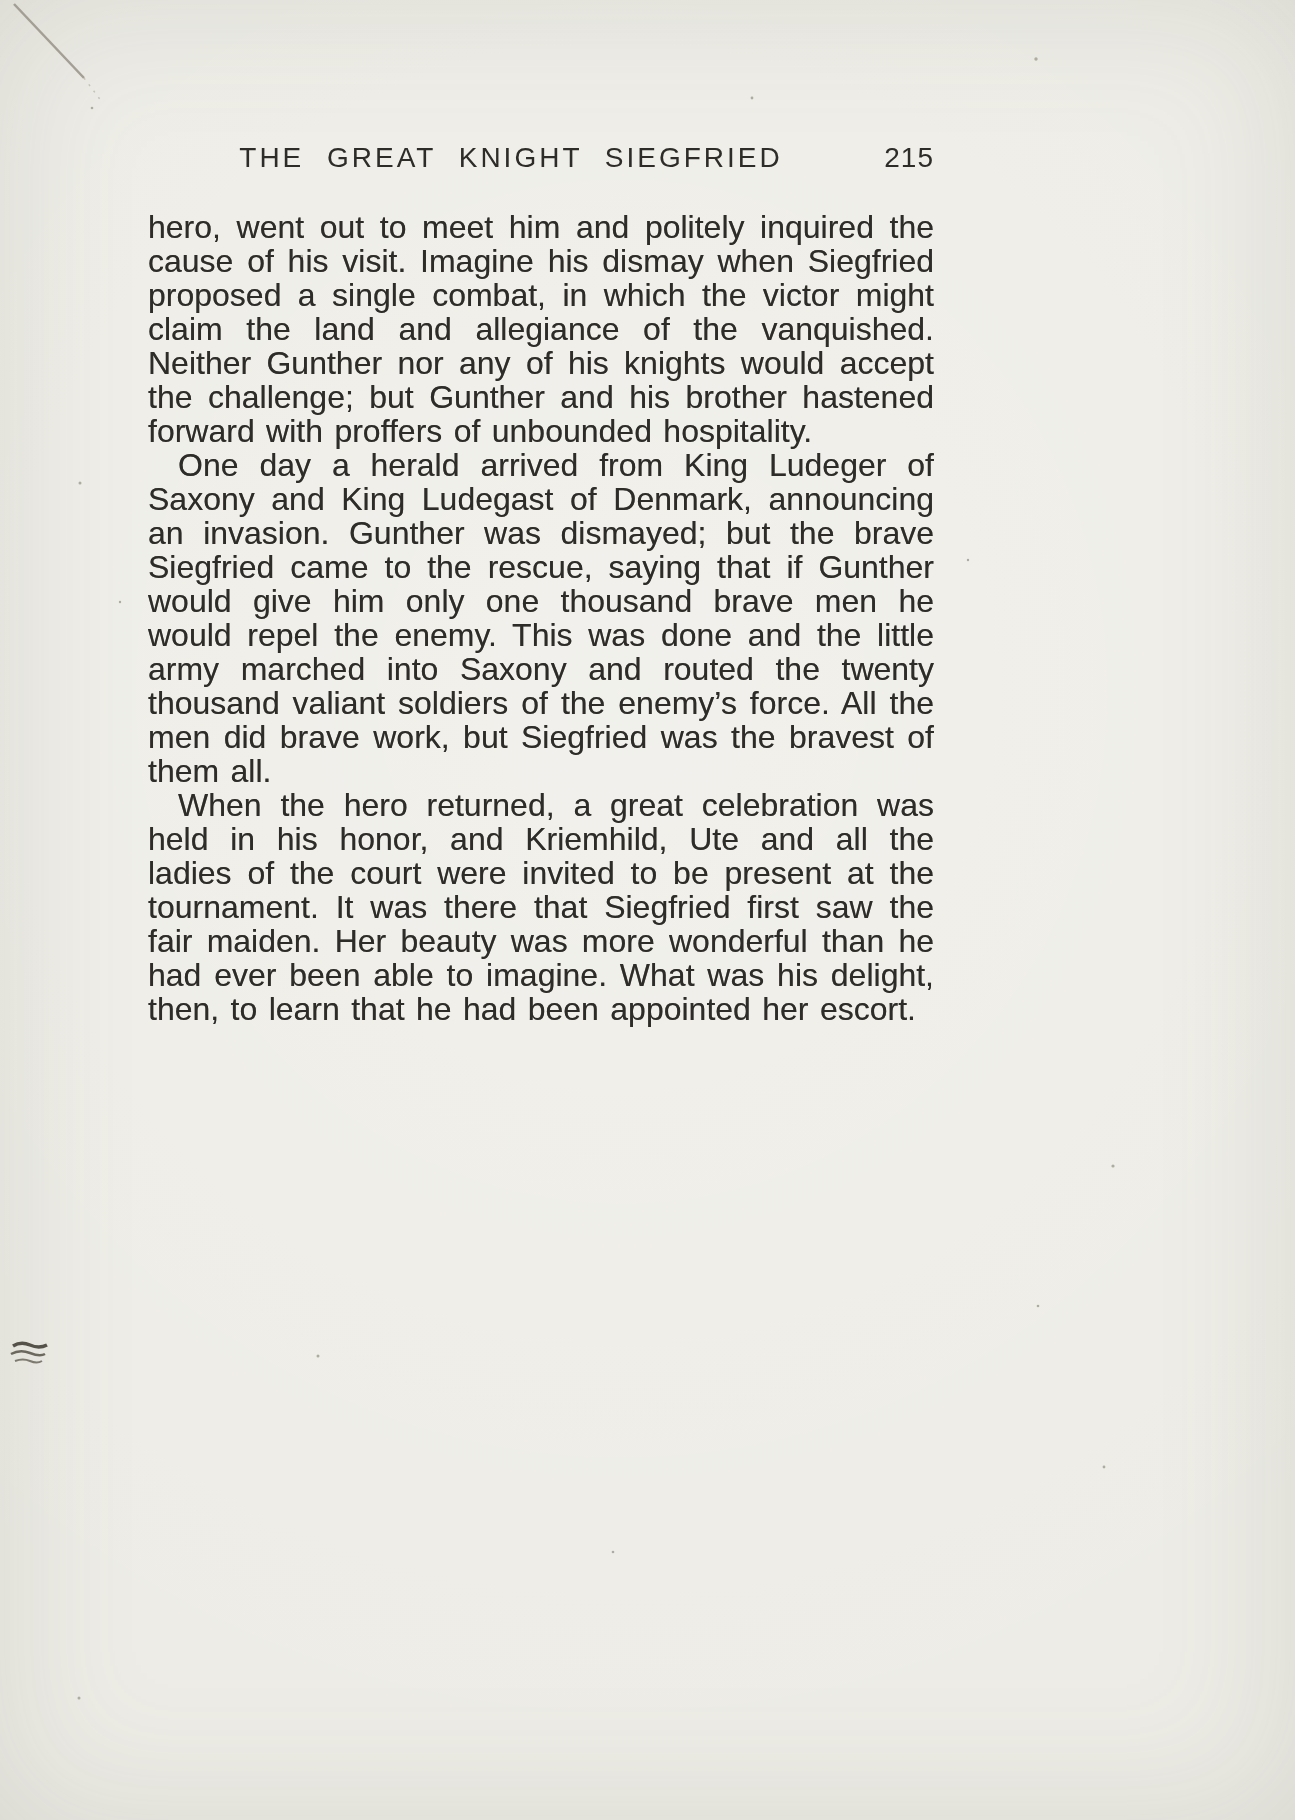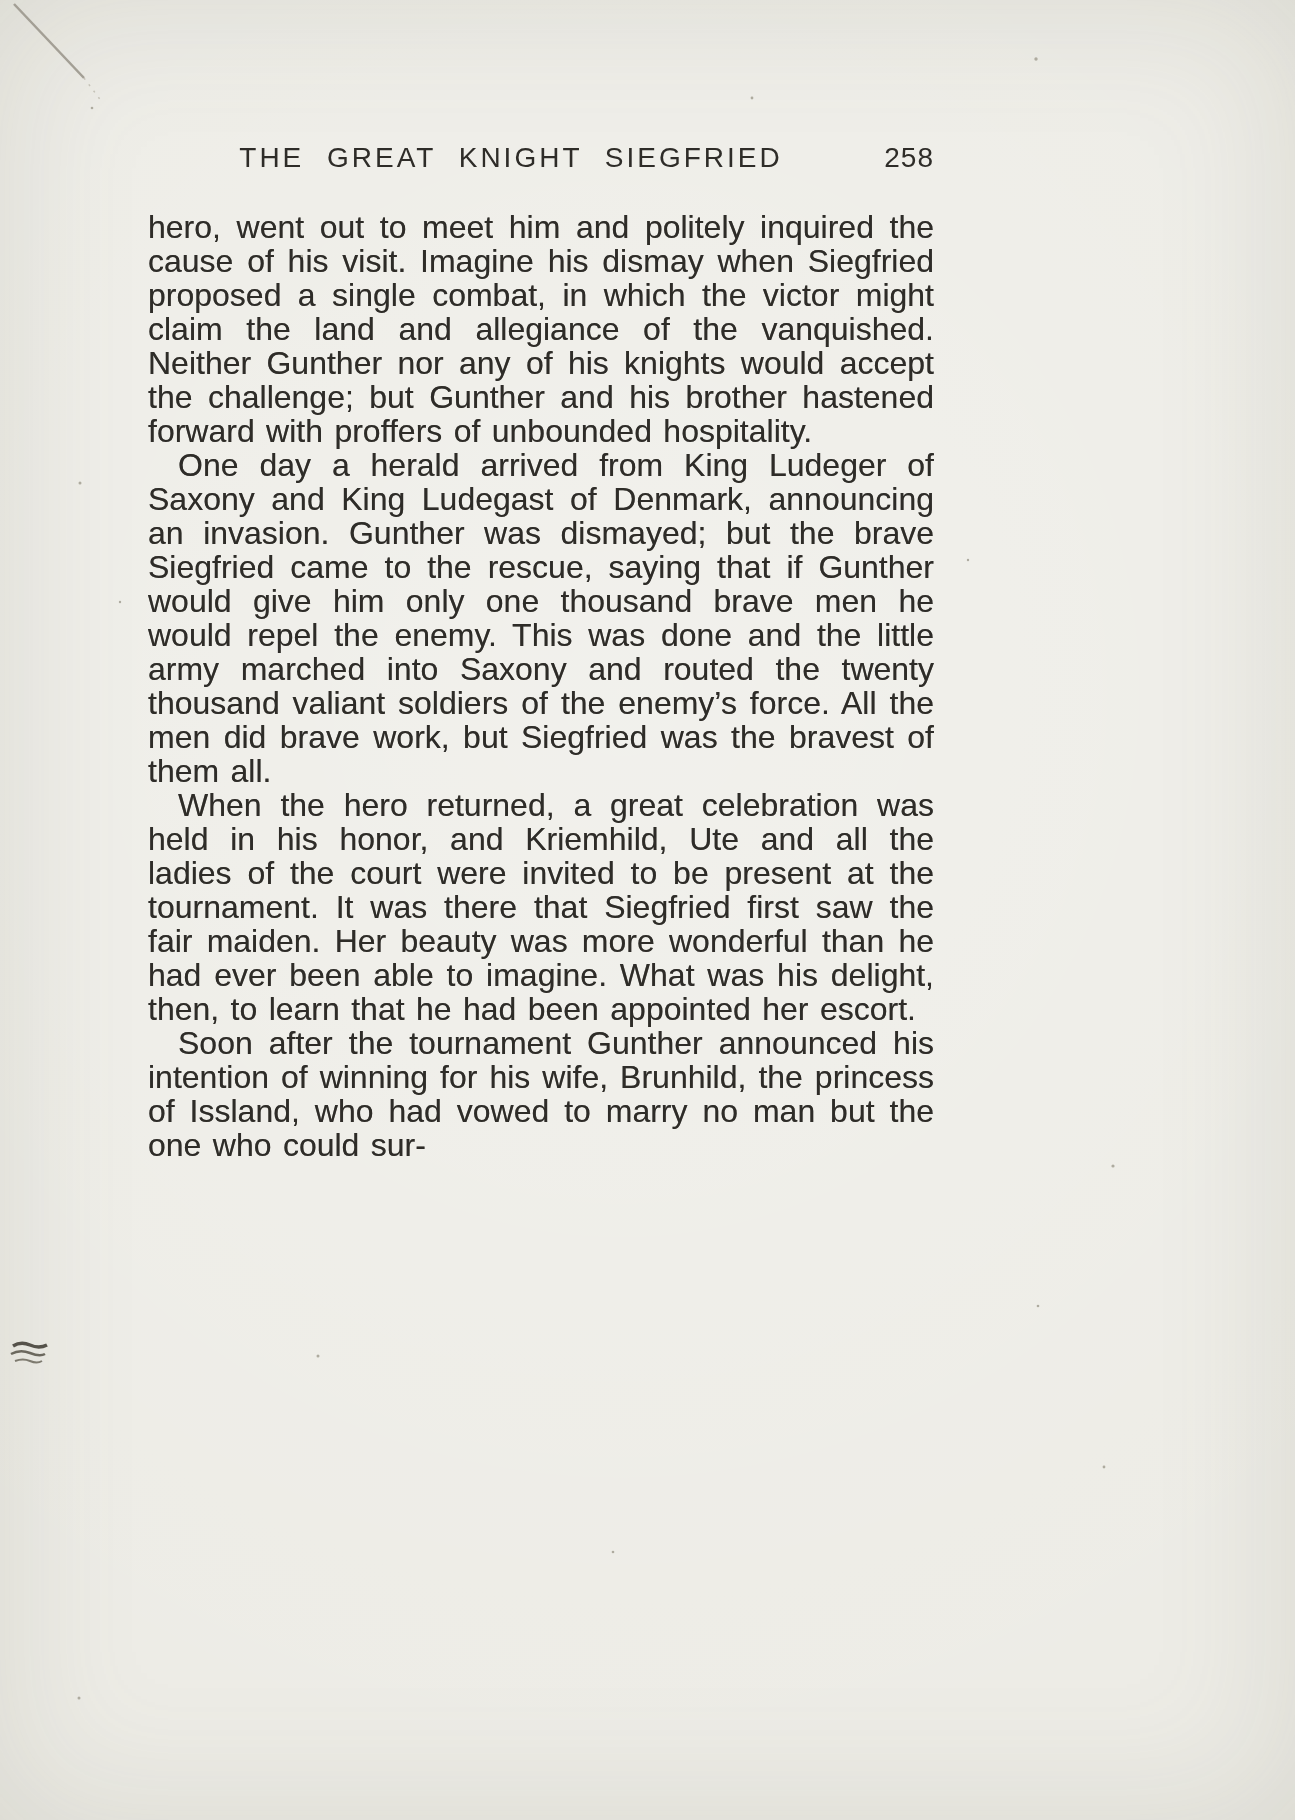--- a/index.html
+++ b/index.html
@@ -74,28 +74,27 @@
 </style>
 </head>
 <body>
 
 <div class="page">
 
   <div class="content">
 
     <header class="page-header">
       <span class="running-title">THE GREAT KNIGHT SIEGFRIED</span>
-      <span class="page-number">258</span>
+      <span class="page-number">215</span>
     </header>
 
     <main class="text-block">
       <p class="para continued">hero, went out to meet him and politely inquired the cause of his visit.  Imagine his dismay when Siegfried proposed a single combat, in which the victor might claim the land and allegiance of the vanquished.  Neither Gunther nor any of his knights would accept the challenge; but Gunther and his brother hastened forward with proffers of unbounded hospitality.</p>
       <p class="para">One day a herald arrived from King Ludeger of Saxony and King Ludegast of Denmark, announcing an invasion.  Gunther was dismayed; but the brave Siegfried came to the rescue, saying that if Gunther would give him only one thousand brave men he would repel the enemy.  This was done and the little army marched into Saxony and routed the twenty thousand valiant soldiers of the enemy’s force.  All the men did brave work, but Siegfried was the bravest of them all.</p>
       <p class="para">When the hero returned, a great celebration was held in his honor, and Kriemhild, Ute and all the ladies of the court were invited to be present at the tournament.  It was there that Siegfried first saw the fair maiden.  Her beauty was more wonderful than he had ever been able to imagine.  What was his delight, then, to learn that he had been appointed her escort.</p>
-      <p class="para">Soon after the tournament Gunther announced his intention of winning for his wife, Brunhild, the princess of Issland, who had vowed to marry no man but the one who could sur-</p>
     </main>
 
   </div>
 
   <svg class="artifacts" viewBox="0 0 1295 1820" xmlns="http://www.w3.org/2000/svg" aria-hidden="true">
 
     <line x1="14" y1="4" x2="84" y2="78" stroke="#a39f95" stroke-width="2.5"></line>
     <line x1="84" y1="78" x2="102" y2="102" stroke="#c4c1b7" stroke-width="1.5" stroke-dasharray="2 6"></line>
 
     <g>

